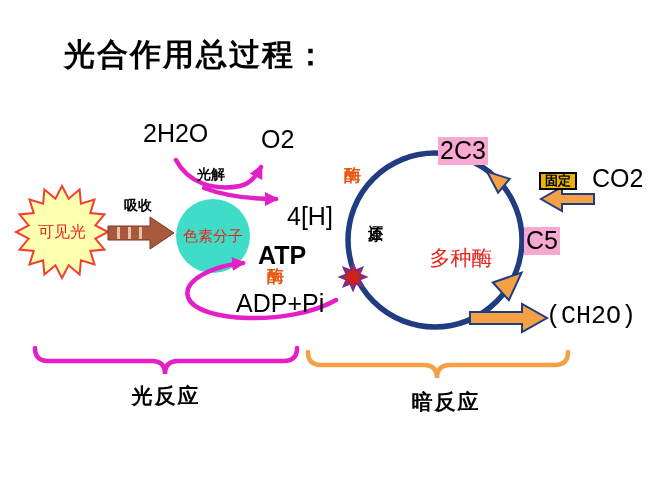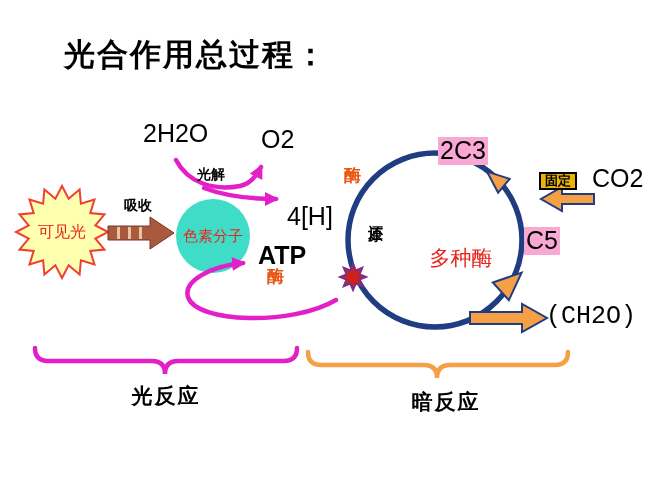--- a/index.html
+++ b/index.html
@@ -88,19 +88,20 @@
   <div class="lbl chem bgwhite" style="left:438px;top:137px;">2C3</div>
   <div class="lbl boxed" style="left:539px;top:172px;">固定</div>
   <div class="lbl chem" style="left:592px;top:165px;">CO2</div>
 
   <div class="lbl small vertical" style="left:367px;top:213px;">还原</div>
   <div class="lbl red center" style="left:416px;top:222px;width:90px;font-size:21px;margin-top:24px;">多种酶</div>
   <div class="lbl chem bgwhite" style="left:524px;top:227px;">C5</div>
 
   <div class="lbl chem" style="left:258px;top:242px;font-weight:bold;">ATP</div>
   <div class="lbl enzyme" style="left:267px;top:268px;">酶</div>
+  <div class="lbl chem" style="left:236px;top:290px;">ADP+Pi</div>
 
   <div class="lbl chem" style="left:546px;top:303px;font-family:Liberation Mono, monospace;">(CH2O)</div>
 
   <div class="lbl section center" style="left:398px;top:390px;width:96px;">暗反应</div>
   <div class="lbl section center" style="left:118px;top:384px;width:96px;">光反应</div>
 
 </div>
 
 </body></html>

